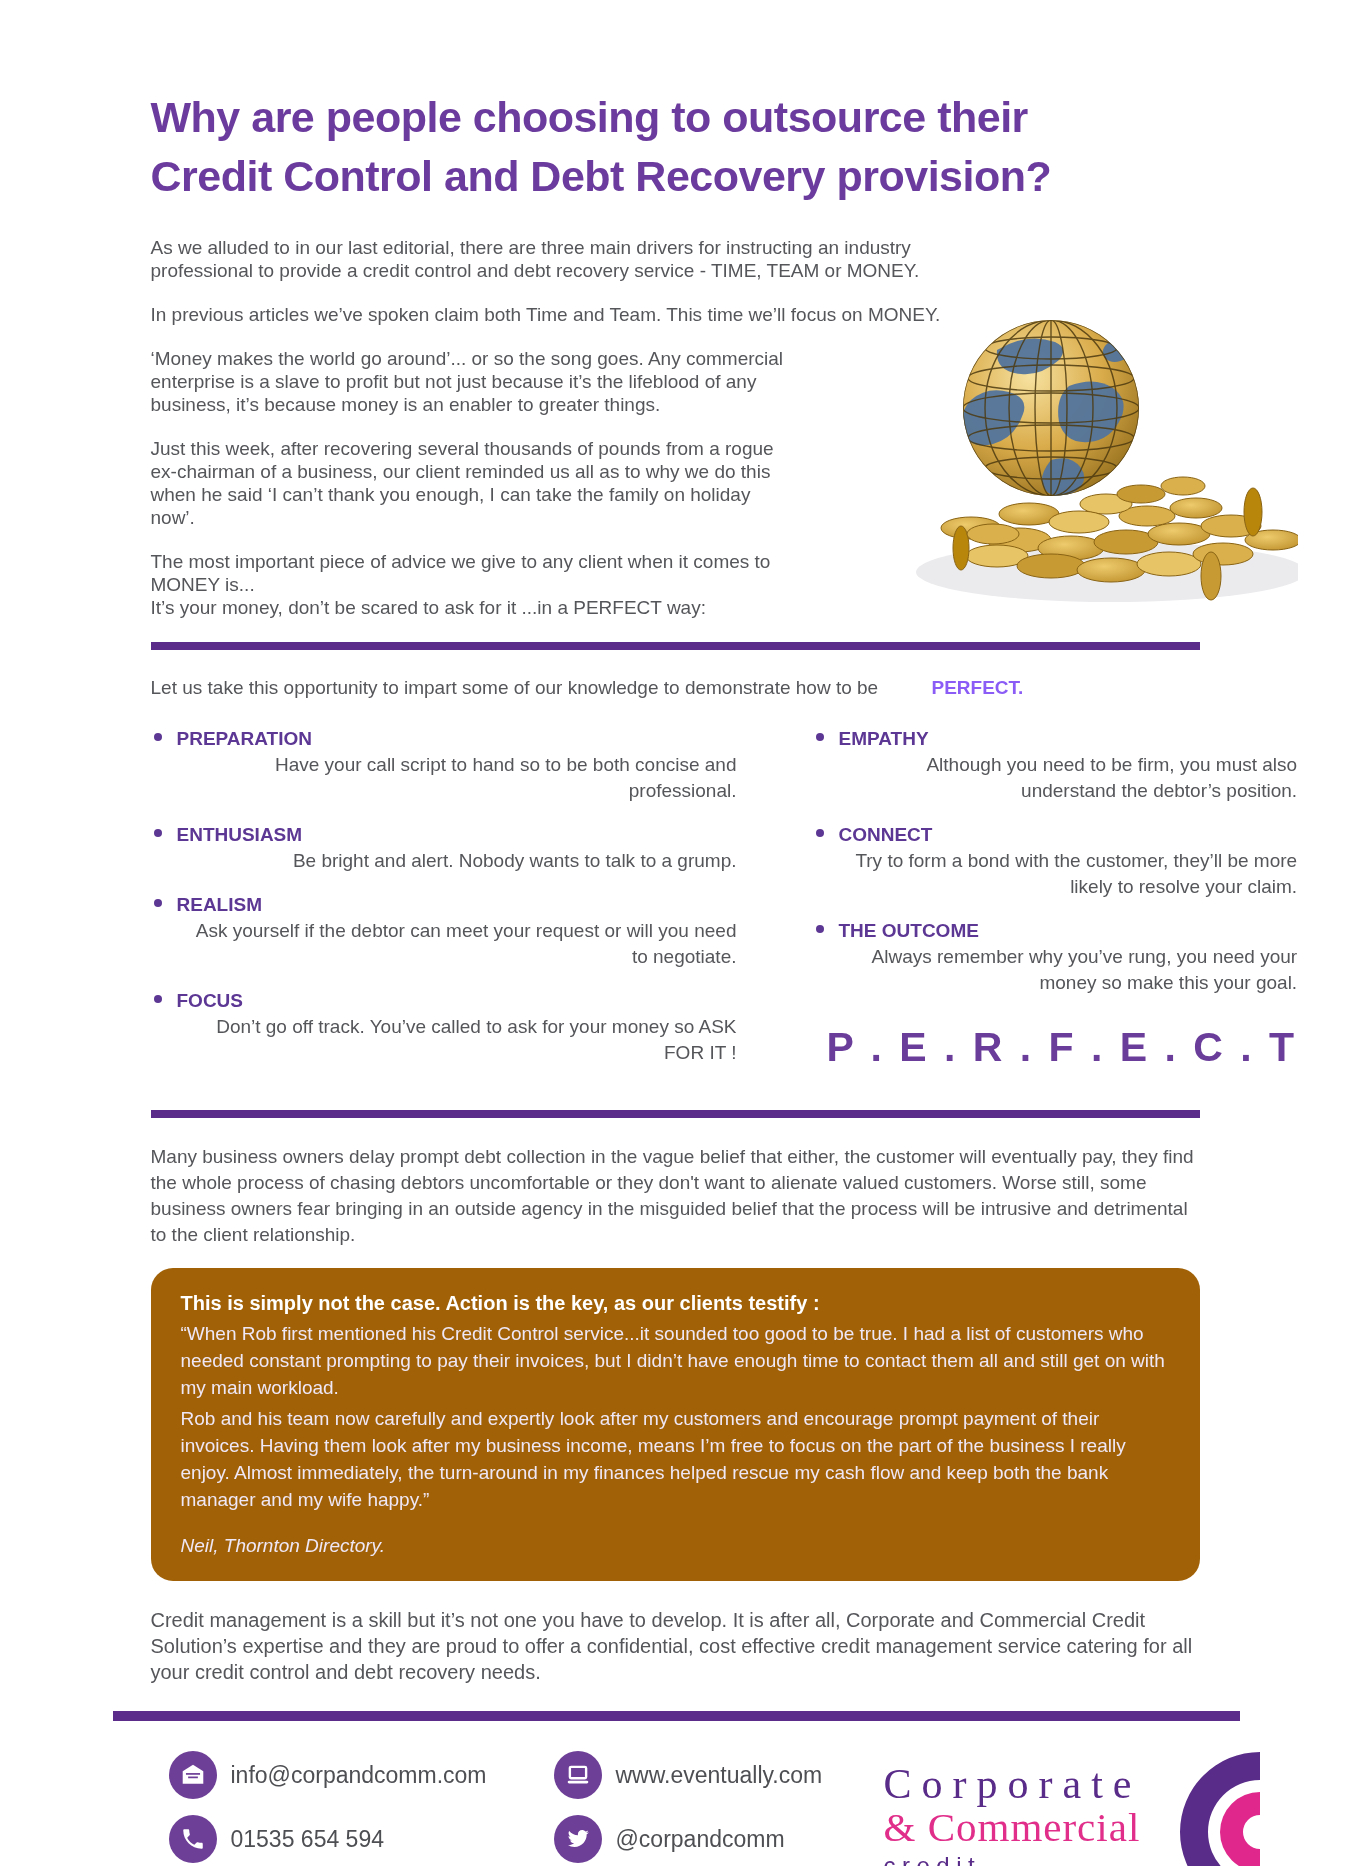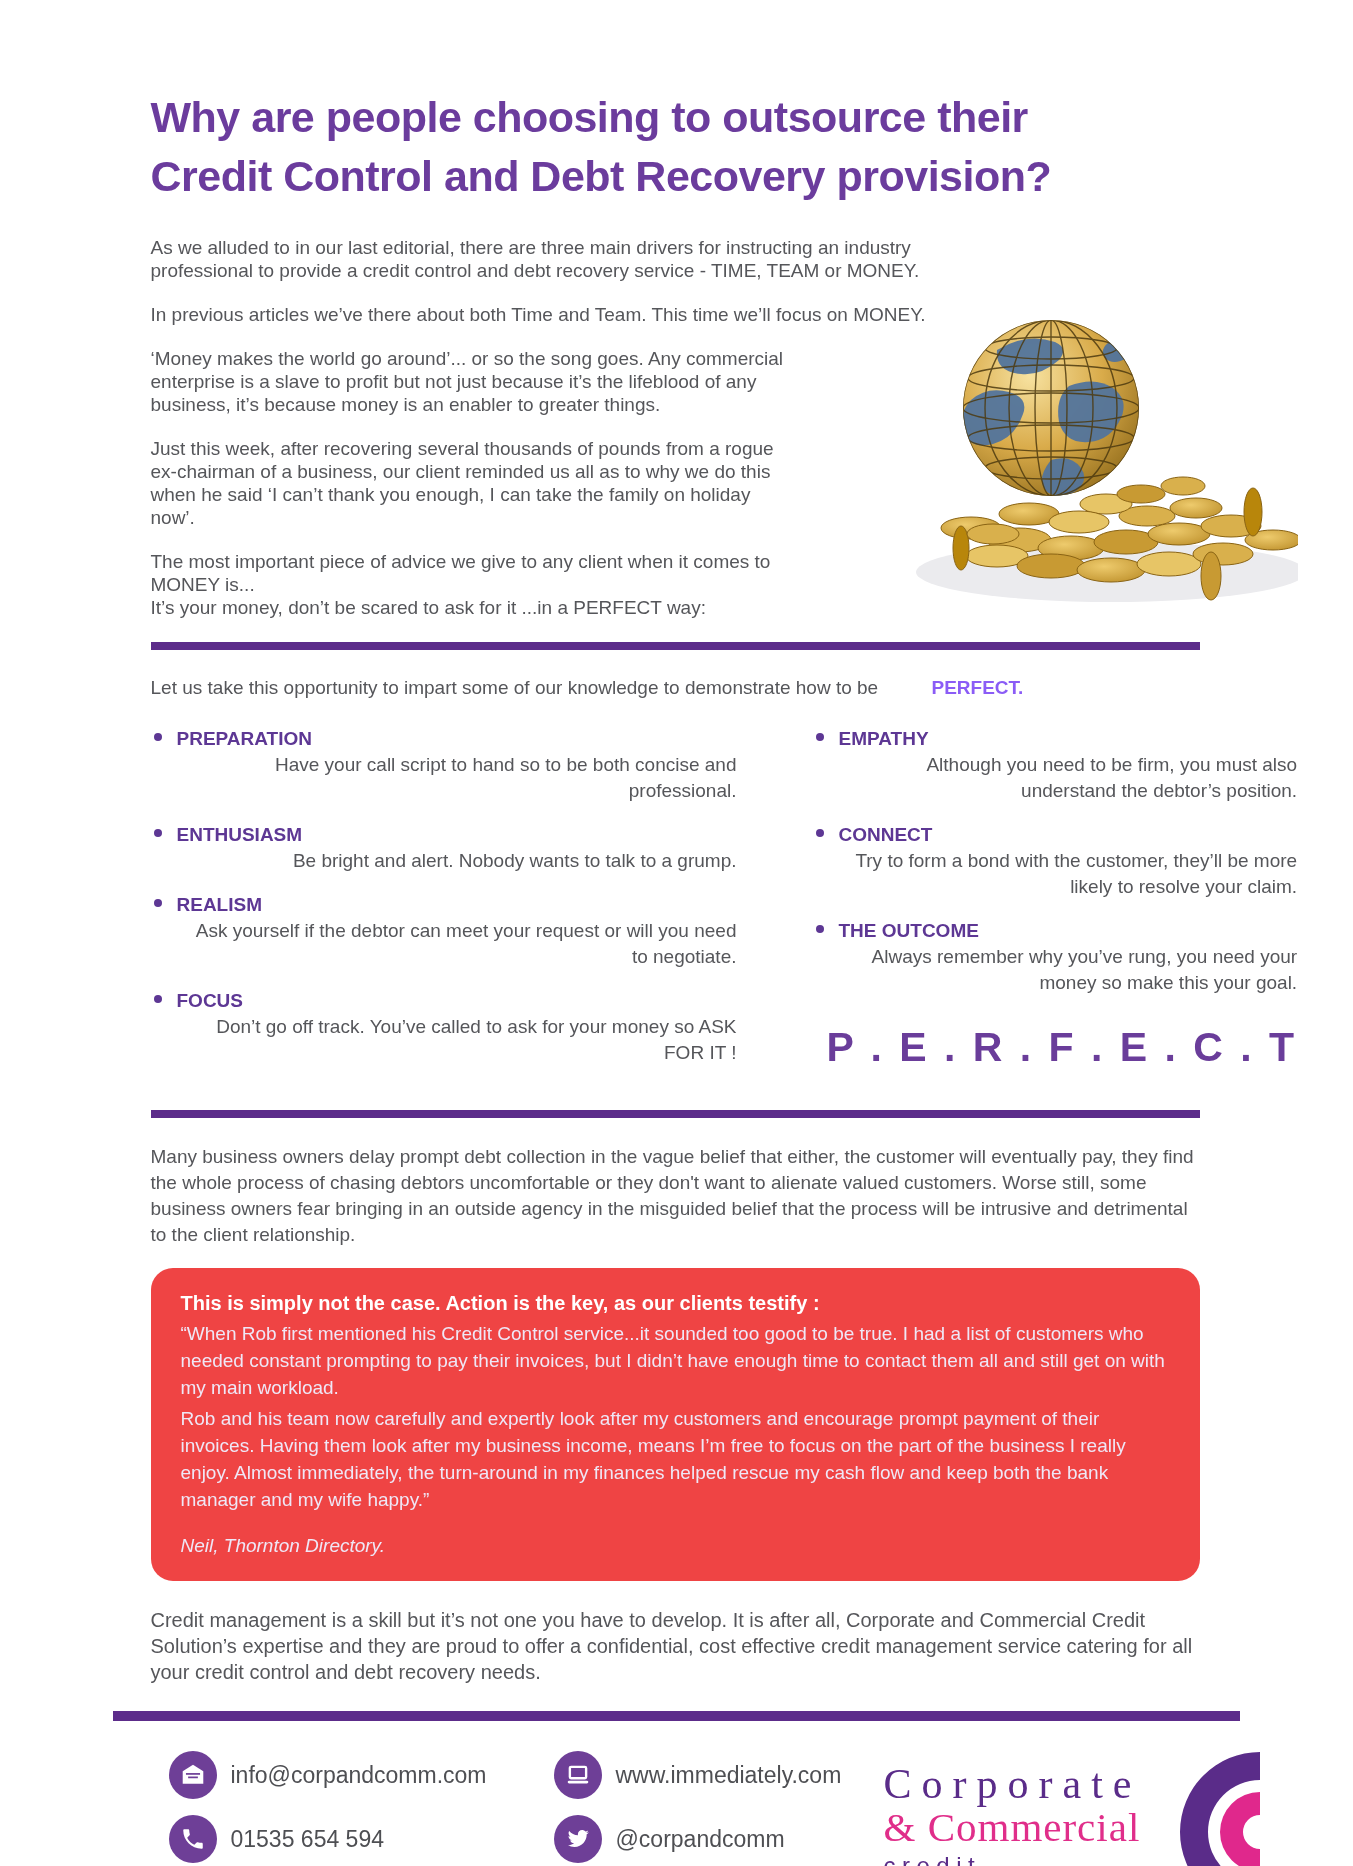--- a/index.html
+++ b/index.html
@@ -77,21 +77,21 @@
     letter-spacing:3px;
     white-space:nowrap;
   }
 
   
   .body-par { margin-top:26px; font-size:19px; line-height:26px; }
 
   
   .testimonial {
     margin-top:20px;
-    background:#ef4444;
+    background:#a16207;
     border-radius:22px;
     padding:22px 30px 24px 30px;
     color:#ffffff;
   }
   .testimonial-heading { font-size:20px; font-weight:700; line-height:26px; }
   .testimonial p.quote {
     margin-top:4px;
     font-size:19px; line-height:27px;
     color:#efe7f6;
   }
@@ -210,21 +210,21 @@
       </g>
     </svg>
   </div>
 
   <div class="content">
 
     <h1 class="headline">Why are people choosing to outsource their Credit Control and Debt Recovery provision?</h1>
 
     <div class="intro">
       <p class="p1">As we alluded to in our last editorial, there are three main drivers for instructing an industry professional to provide a credit control and debt recovery service - TIME, TEAM or MONEY.</p>
-      <p class="p2">In previous articles we’ve there about both Time and Team. This time we’ll focus on MONEY.</p>
+      <p class="p2">In previous articles we’ve spoken claim both Time and Team. This time we’ll focus on MONEY.</p>
       <div class="wrap-col">
         <p>‘Money makes the world go around’... or so the song goes. Any commercial enterprise is a slave to profit but not just because it’s the lifeblood of any business, it’s because money is an enabler to greater things.</p>
         <p>Just this week, after recovering several thousands of pounds from a rogue ex-chairman of a business, our client reminded us all as to why we do this when he said ‘I can’t thank you enough, I can take the family on holiday now’.</p>
         <p>
             <span class="money-line">The most important piece of advice we give to any client when it comes to MONEY is...</span>
             <span class="money-line">It’s your money, don’t be scared to ask for it ...in a PERFECT way:</span>
           </p>
       </div>
     </div>
 
@@ -308,21 +308,21 @@
           </span>
           <span class="contact-label">info@corpandcomm.com</span>
         </div>
         <div class="contact">
           <span class="contact-icon">
             <svg width="26" height="26" viewBox="0 0 24 24">
                 <rect x="4.5" y="4.5" width="15" height="10.5" rx="1.2" fill="none" stroke="#ffffff" stroke-width="2.2"></rect>
                 <rect x="2.5" y="17.2" width="19" height="2.6" rx="1.3" fill="#ffffff"></rect>
               </svg>
           </span>
-          <span class="contact-label">www.immediately.com</span>
+          <span class="contact-label">www.eventually.com</span>
         </div>
         <div class="contact">
           <span class="contact-icon">
             <svg width="26" height="26" viewBox="0 0 24 24">
                 <path fill="#ffffff" d="M6.62,10.79c1.44,2.83,3.76,5.14,6.59,6.59l2.2-2.2c0.27-0.27,0.67-0.36,1.02-0.24c1.12,0.37,2.33,0.57,3.57,0.57c0.55,0,1,0.45,1,1V20c0,0.55-0.45,1-1,1C10.61,21,3,13.39,3,4c0-0.55,0.45-1,1-1h3.5c0.55,0,1,0.45,1,1c0,1.25,0.2,2.45,0.57,3.57c0.11,0.35,0.03,0.74-0.25,1.02L6.62,10.79z"></path>
               </svg>
           </span>
           <span class="contact-label">01535 654 594</span>
         </div>
         <div class="contact">

